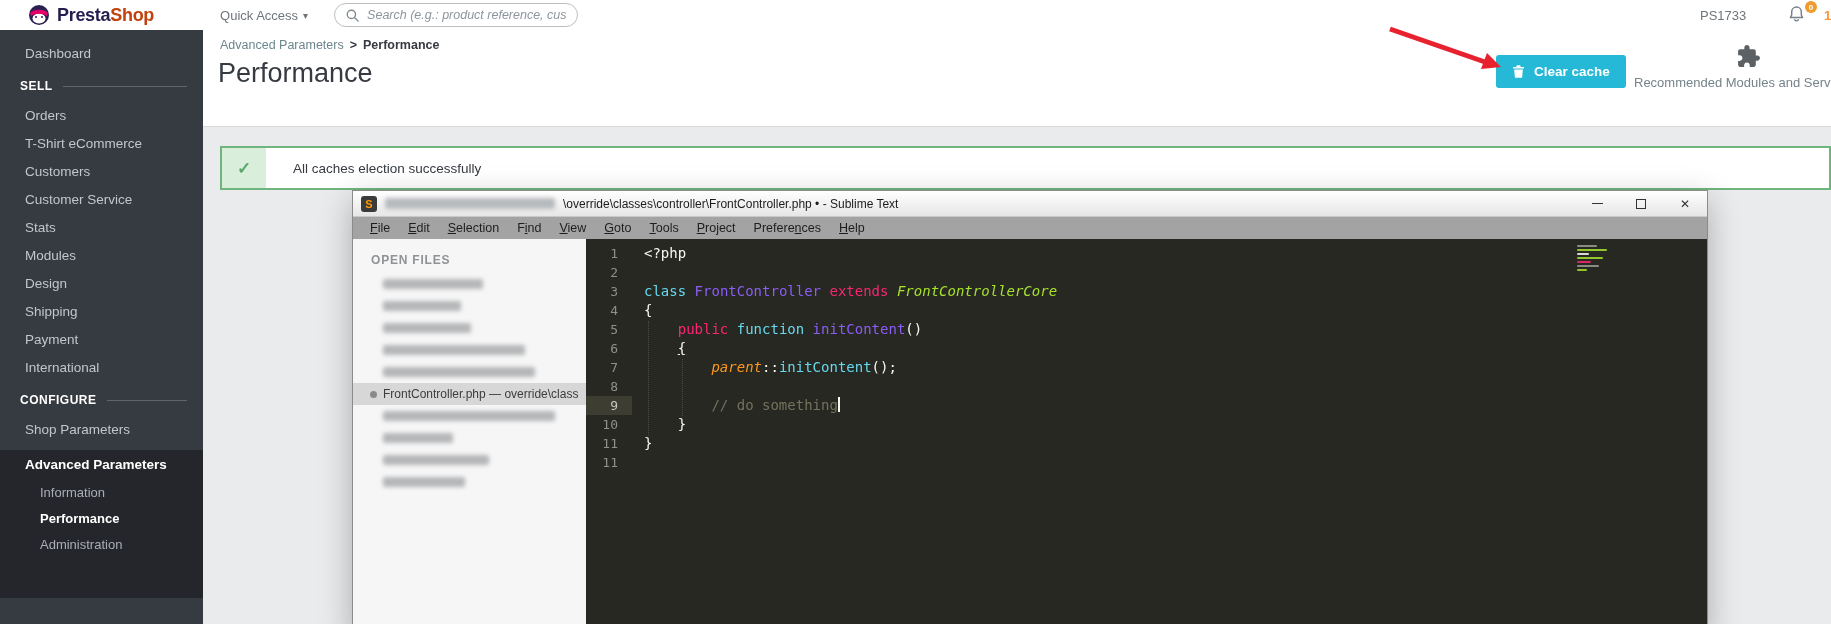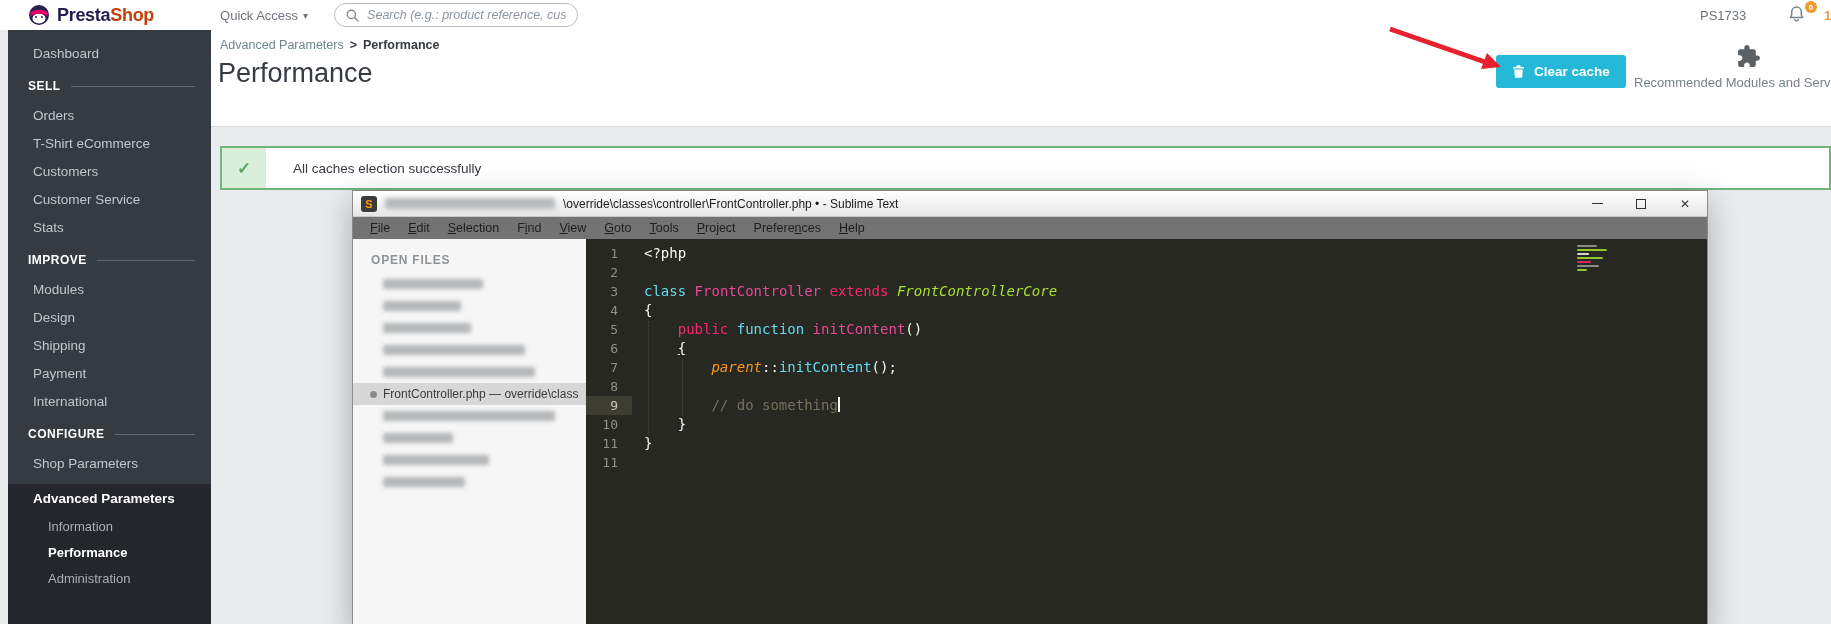--- a/index.html
+++ b/index.html
@@ -16,21 +16,21 @@
   .qa-caret { font-size:10px; color:#6f757c; }
   .searchbox { margin-left:26px; width:244px; height:24px; border:1px solid #b9bec3; border-radius:13px; display:flex; align-items:center; padding:0 10px; overflow:hidden; background:#fff; }
   .searchbox input { border:none; outline:none; flex:1; font-size:12.5px; font-style:italic; color:#5a6067; margin-left:7px; font-family:"Liberation Sans",sans-serif; background:transparent; min-width:0; }
   .searchbox input::placeholder { color:#8d959d; }
   .shop-id { position:absolute; left:1700px; top:8px; font-size:13px; color:#6f757c; }
   .bell-wrap { position:absolute; left:1786px; top:4px; width:26px; height:24px; cursor:pointer; }
   .bell-badge { position:absolute; right:-5px; top:-3px; min-width:12px; height:12px; border-radius:7px; background:#ef9b2d; color:#fff; font-size:8px; font-weight:bold; display:flex; align-items:center; justify-content:center; padding:0 2px; }
   .edge-counter { position:absolute; left:1824px; top:8px; font-size:13px; color:#fb9636; font-weight:bold; }
 
   
-  .sidebar { position:absolute; left:8px; top:30px; width:203px; height:594px; background:#363a41; z-index:4; padding-top:10px; overflow:hidden; }
+  .sidebar { position:absolute; left:0; top:30px; width:203px; height:594px; background:#363a41; z-index:4; padding-top:10px; overflow:hidden; }
   .sb-link { height:28px; line-height:28px; padding-left:25px; color:#c3c7cb; font-size:13.5px; cursor:pointer; white-space:nowrap; }
   .sb-header { height:32px; margin-top:2px; display:flex; align-items:center; padding-left:20px; color:#fff; font-size:12px; font-weight:bold; letter-spacing:.5px; }
   .sb-header i { flex:1; height:1px; background:#62666c; margin:0 16px 0 10px; }
   .sb-block { background:#24262c; margin-top:6px; padding-bottom:40px; }
   .sb-block .sb-link { height:30px; line-height:30px; }
   .sb-link.active { color:#fff; font-weight:bold; }
   .sb-sub { height:26px; line-height:26px; padding-left:40px; color:#a9aeb4; font-size:13px; cursor:pointer; }
   .sb-sub.active { color:#fff; font-weight:bold; }
 
   
@@ -58,41 +58,41 @@
   .sublime { position:absolute; left:352px; top:190px; width:1356px; height:442px; z-index:10; border:1px solid #8b8b8b; box-shadow:0 10px 30px rgba(0,0,0,.28); display:flex; flex-direction:column; background:#fff; }
   .sub-titlebar { height:26px; flex:none; background:linear-gradient(#ffffff,#e6e6e6); border-bottom:1px solid #c9c9c9; display:flex; align-items:center; padding-left:8px; }
   .sub-logo { width:16px; height:16px; border-radius:3px; background:#3b3b3b; color:#ff9800; font-size:11px; font-weight:bold; display:flex; align-items:center; justify-content:center; margin-right:8px; flex:none; }
   .title-blur { width:170px; height:11px; background:#b7babd; border-radius:2px; filter:blur(2px); margin-right:8px; flex:none; }
   .sub-title { font-size:12px; color:#1c1c1c; white-space:nowrap; }
   .sub-controls { margin-left:auto; display:flex; height:100%; }
   .win-btn { width:44px; height:100%; display:flex; align-items:center; justify-content:center; cursor:pointer; }
   .win-min-glyph { width:11px; height:1.5px; background:#333; }
   .win-max-glyph { width:10px; height:10px; border:1.3px solid #333; }
   .win-close-glyph { font-size:12px; color:#333; }
-  .sub-menubar { height:22px; flex:none; background:#737373; display:flex; align-items:center; padding-left:8px; }
+  .sub-menubar { height:22px; flex:none; background:#a3a3a3; display:flex; align-items:center; padding-left:8px; }
   .menu-item { font-size:12.5px; color:#1e1e1e; padding:0 9px; cursor:pointer; white-space:pre; }
   .menu-item u { text-decoration:underline; }
   .sub-body { flex:1; display:flex; min-height:0; }
   .sub-files { width:233px; flex:none; background:#f6f6f6; padding-top:14px; overflow:hidden; }
   .open-files-h { margin:0 0 6px 18px; font-size:12px; font-weight:bold; color:#8f9396; letter-spacing:.8px; }
   .file-row { height:22px; display:flex; align-items:center; white-space:nowrap; overflow:hidden; cursor:pointer; }
   .file-row.active { background:#d7d7d7; }
   .blurblob { display:inline-block; height:10px; margin-left:30px; background:#b4b6b8; border-radius:2px; filter:blur(2px); }
   .mod-dot { width:7px; height:7px; border-radius:50%; background:#8a8a8a; margin:0 6px 0 17px; flex:none; }
   .file-label { font-size:12px; color:#3c3c3c; }
   .sub-editor { flex:1; background:#272822; position:relative; padding-top:5px; font-family:"DejaVu Sans Mono",monospace; overflow:hidden; }
   .code-row { display:flex; height:19px; line-height:19px; font-size:14px; }
   .gutter { width:46px; flex:none; text-align:right; padding-right:14px; color:#8f908a; font-size:13px; }
   .gutter.hl { background:#3e3d32; color:#c8c8c2; }
   .code { white-space:pre; padding-left:12px; }
   .tk-w { color:#f8f8f2; }
   .tk-wu { color:#f8f8f2; text-decoration:underline; }
   .tk-cyi { color:#66d9ef; }
   .tk-cyn { color:#66d9ef; }
-  .tk-grn { color:#ec4899; }
+  .tk-grn { color:#8b5cf6; }
   .tk-gri { color:#a6e22e; font-style:italic; }
   .tk-pnk { color:#f92672; }
   .tk-ori { color:#fd971f; font-style:italic; }
   .tk-cmt { color:#75715e; }
   .cursor { display:inline-block; width:2px; height:15px; background:#f8f8f2; vertical-align:-2px; }
   .indent-guide { position:absolute; border-left:1px dotted #4a4b43; width:0; }
   .guide1 { left:62px; top:82px; height:114px; }
   .guide2 { left:96px; top:120px; height:57px; }
   .minimap { position:absolute; right:80px; top:6px; width:50px; display:flex; flex-direction:column; align-items:flex-start; gap:2px; }
   .mm-bar { height:2px; border-radius:1px; opacity:.85; }
@@ -137,24 +137,20 @@
     <div class="sb-link">Dashboard</div>
     <div class="sb-header">
       <span>SELL</span>
       <i></i>
     </div>
     <div class="sb-link">Orders</div>
     <div class="sb-link">T-Shirt eCommerce</div>
     <div class="sb-link">Customers</div>
     <div class="sb-link">Customer Service</div>
     <div class="sb-link">Stats</div>
-    <div class="sb-header">
-      <span>IMPROVE</span>
-      <i></i>
-    </div>
     <div class="sb-link">Modules</div>
     <div class="sb-link">Design</div>
     <div class="sb-link">Shipping</div>
     <div class="sb-link">Payment</div>
     <div class="sb-link">International</div>
     <div class="sb-header">
       <span>CONFIGURE</span>
       <i></i>
     </div>
     <div class="sb-link">Shop Parameters</div>

